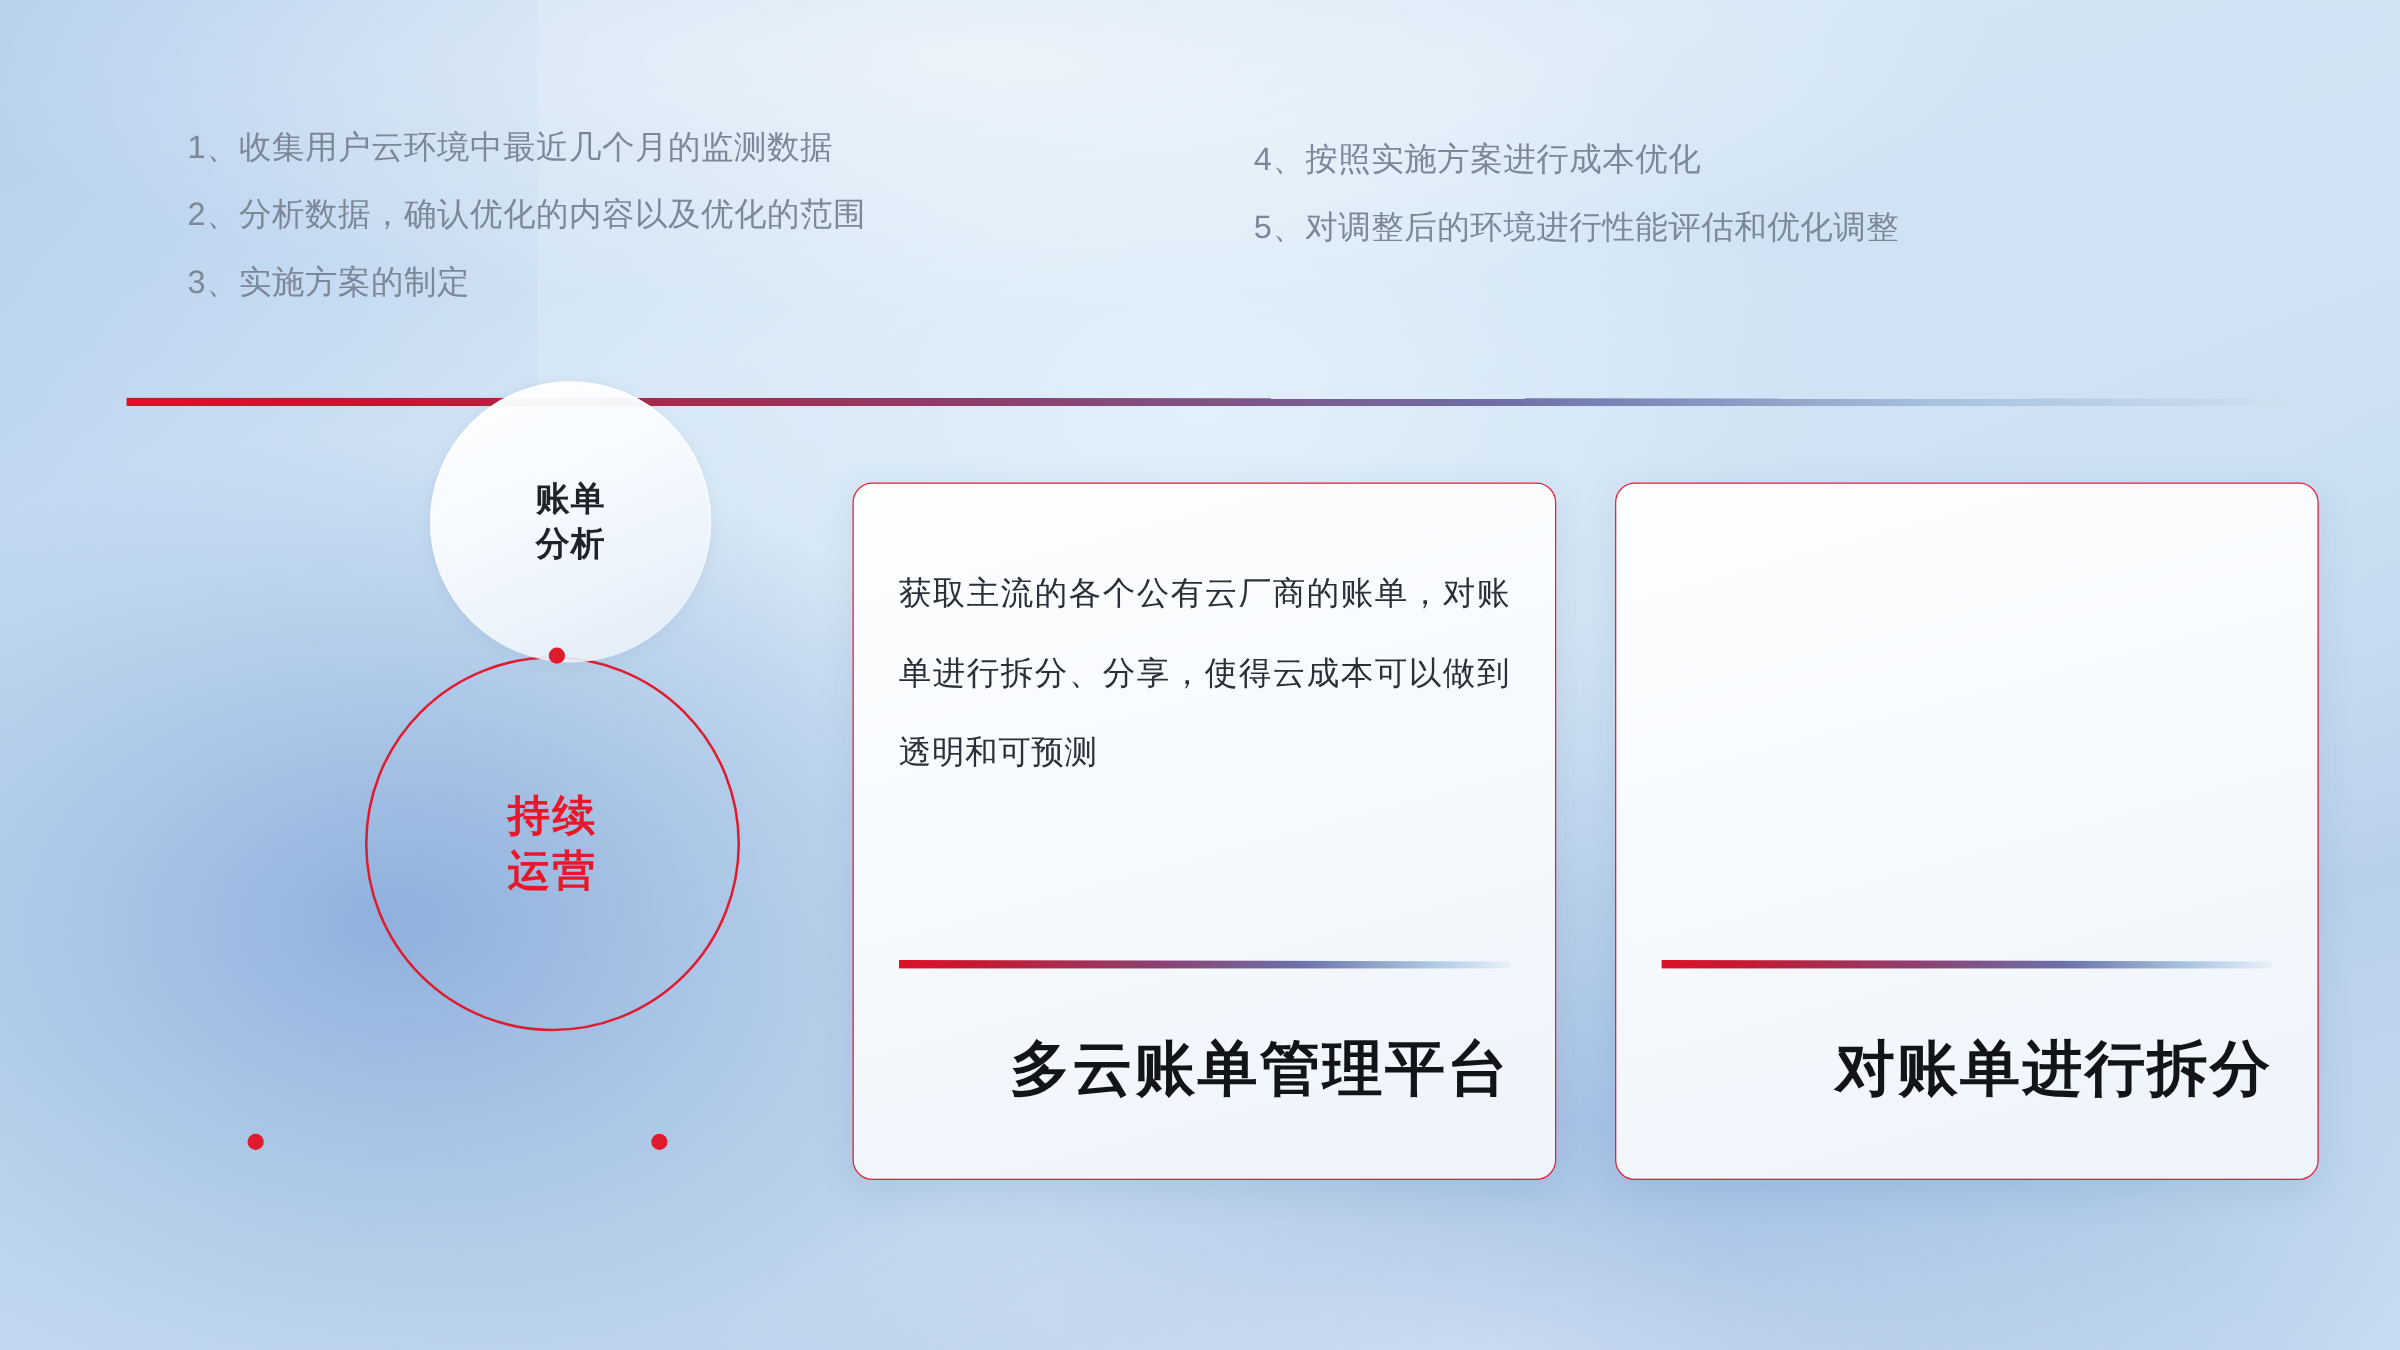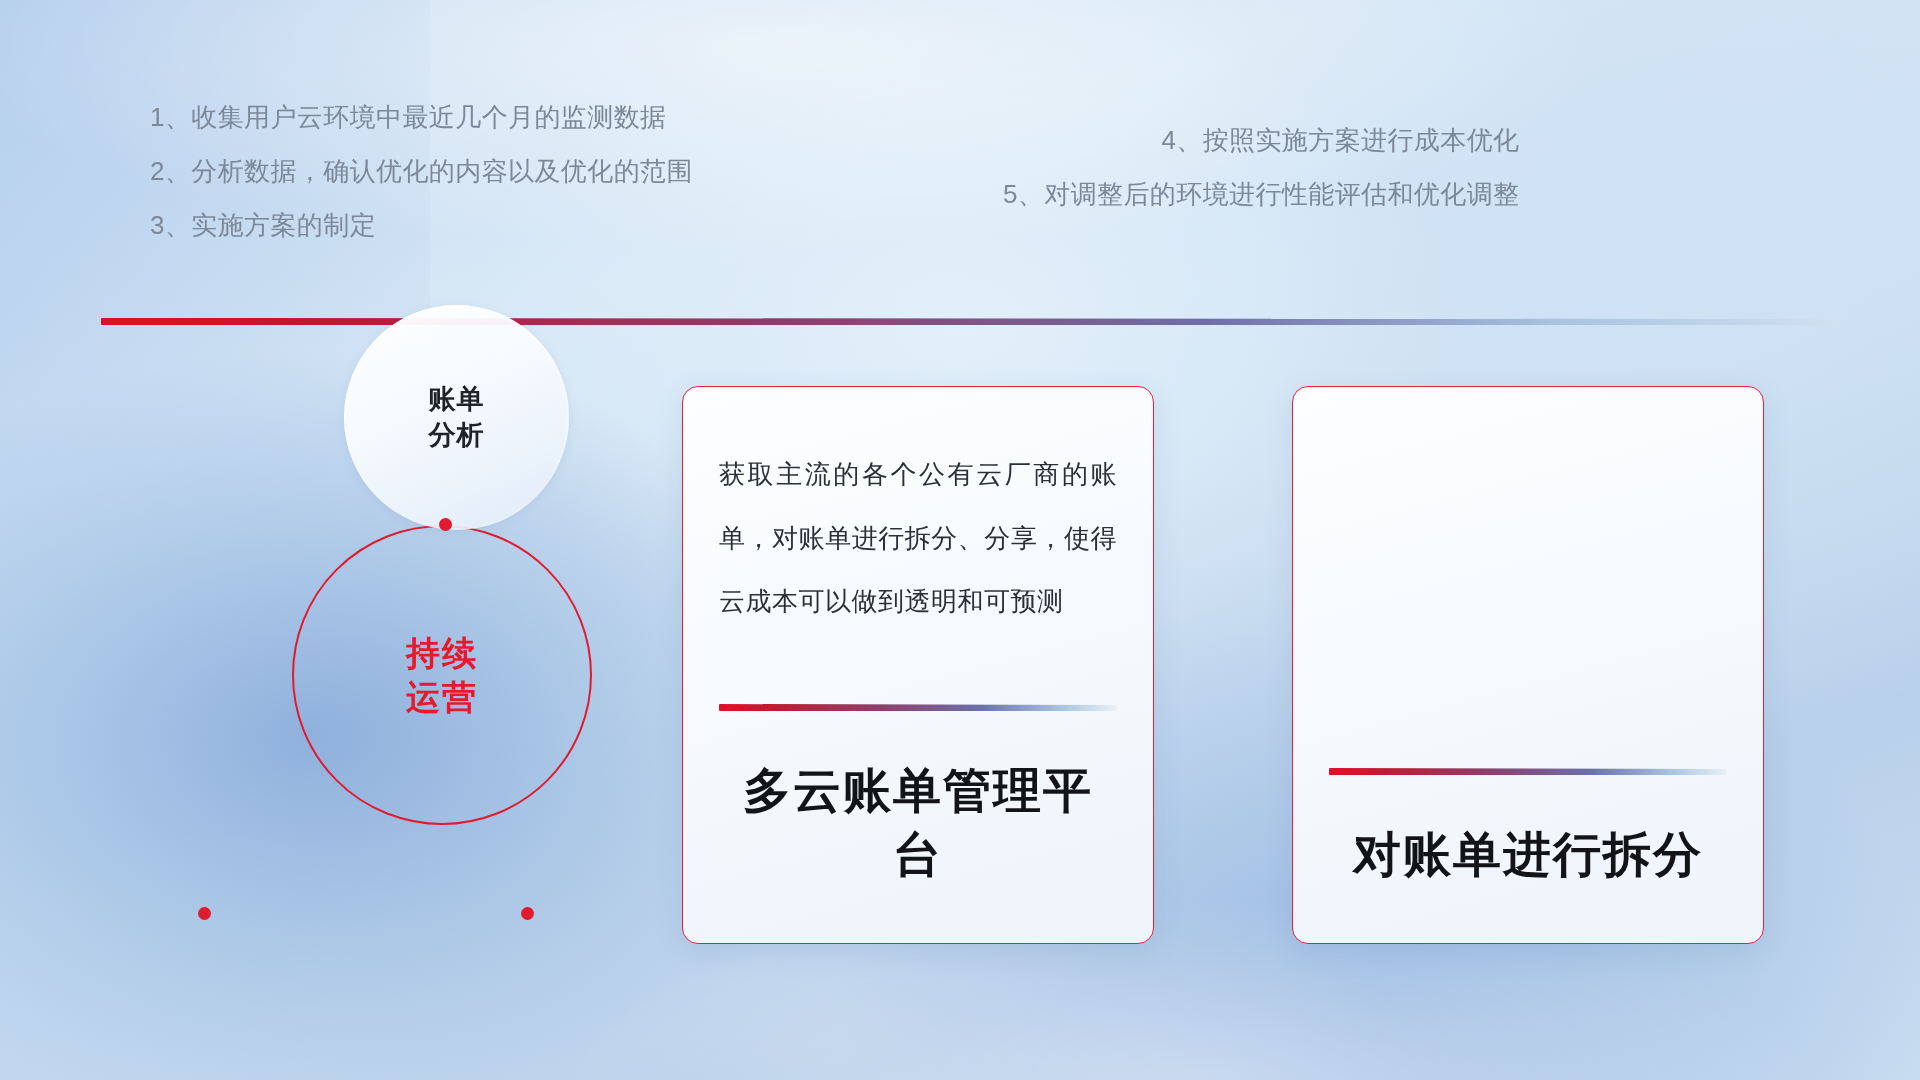--- a/index.html
+++ b/index.html
@@ -29,21 +29,21 @@
   }
   .bg-left-wash{
     position:absolute; left:0; top:0; width:430px; height:1080px;
     background:linear-gradient(110deg, rgba(168,198,234,0.55) 0%, rgba(168,198,234,0) 85%);
   }
 
   
   .list { position:absolute; color:#7c8898; font-size:26px; line-height:1; letter-spacing:0.4px; }
   .list .row { white-space:nowrap; margin-bottom:28px; }
   .list-left  { left:150px; top:104px; }
-  .list-right { left:1003px; top:127px;text-align:right; }
+  .list-right { left:1003px; top:114px; }
 
   
   .rule {
     position:absolute; left:101px; top:318px; width:1728px; height:7px;
     background:linear-gradient(90deg,#d81327 0%,#c01730 12%,#8b3f6d 40%,#6f6fa8 64%,#a8c2e0 84%,#cfe0f0 100%);
     clip-path:polygon(0 0, 100% 14%, 100% 100%, 0 100%);
     border-radius:1px;
   }
 
   
@@ -80,21 +80,21 @@
 
   .center-label {
     position:absolute; left:196px; top:170px; width:300px; height:300px;
     display:flex; align-items:center; justify-content:center;
     color:#e8182a; font-weight:800; font-size:34px; line-height:1.3;
     letter-spacing:2px; text-align:center;
   }
 
   
   .card {
-    position:absolute; top:386px; width:472px; height:558px;
+    position:absolute; top:386px; width:563px; height:558px;
     border:1.6px solid #e2223a; border-radius:16px;
     background:linear-gradient(165deg,#fdfeff 0%,#f7fafd 42%,#eef4fb 100%);
     box-shadow:0 8px 28px rgba(70,110,160,0.14);
     padding:56px 36px 0 36px;
     display:flex; flex-direction:column;
   }
   .card-1 { left:682px; }
   .card-2 { left:1292px; }
 
   .card-body {
@@ -103,21 +103,21 @@
     flex:0 0 auto;
   }
   .card-rule {
     margin-top:auto; height:7px; width:100%;
     background:linear-gradient(90deg,#dd1226 0%,#c31a33 14%,#8d4070 42%,#6a72ac 66%,#a9c4e1 86%,#e9f1f9 100%);
     clip-path:polygon(0 0, 100% 16%, 100% 100%, 0 100%);
     border-radius:1px;
   }
   .card-title {
     color:#121418; font-weight:800; font-size:48px; letter-spacing:2px;
-    text-align:center; padding:48px 0 56px 0;
+    text-align:right; padding:48px 0 56px 0;
   }
 </style>
 </head>
 <body>
 
 <div class="bg"></div>
 <div class="bg-left-wash"></div>
 <div class="bg-sheen"></div>
 
 <div class="list list-left">

